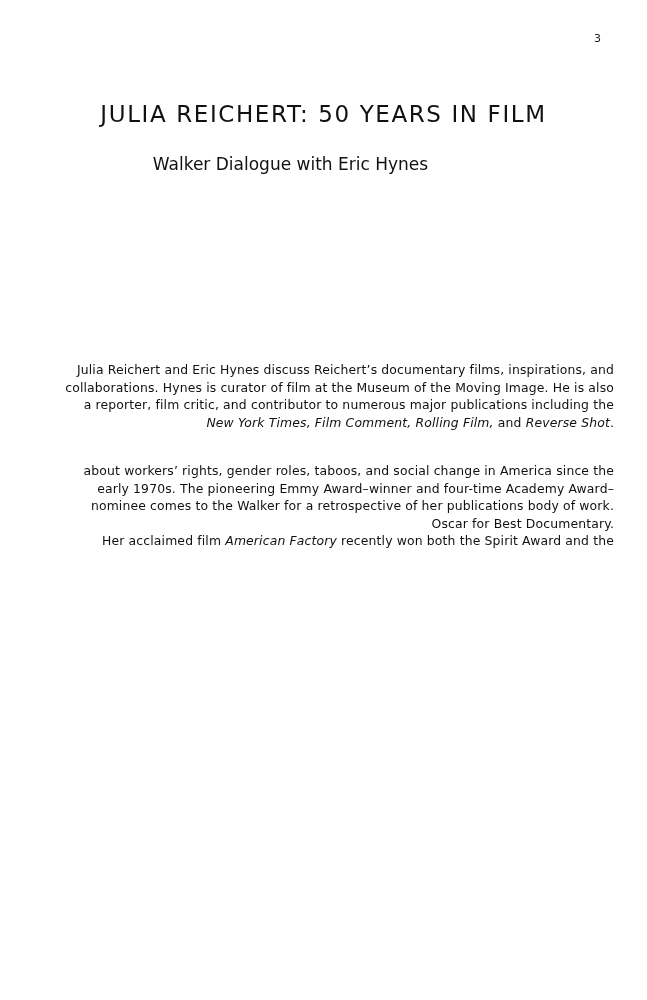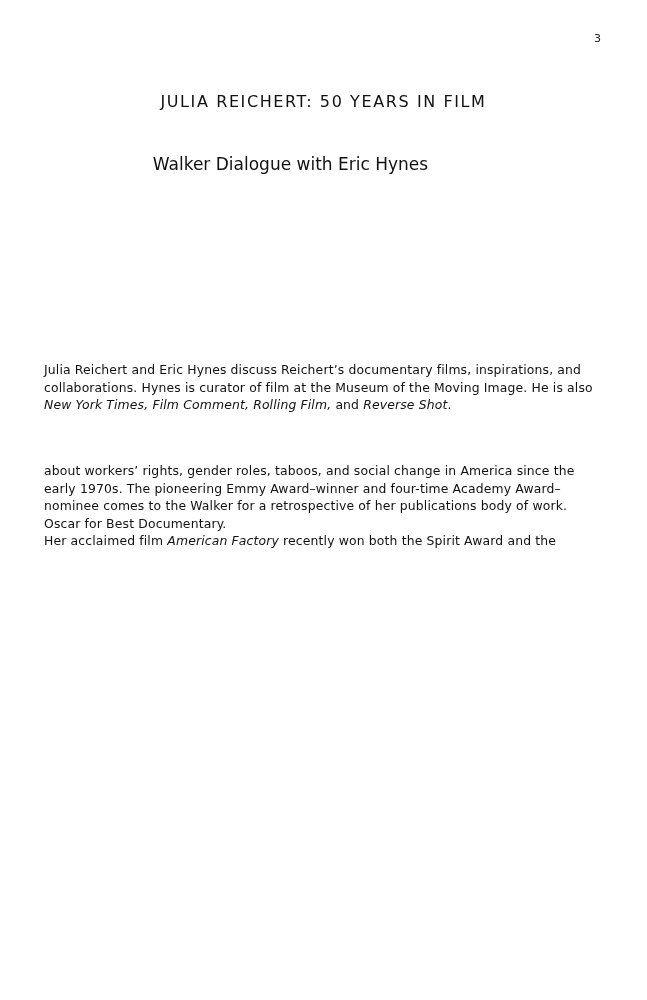--- a/index.html
+++ b/index.html
@@ -2,46 +2,47 @@
 <html><head>
 <meta charset="utf-8">
 <style>
   html, body { margin:0; padding:0; }
   body {
     width:647px; height:1000px; background:#ffffff; position:relative; overflow:hidden;
     font-family:"DejaVu Sans", sans-serif; color:#111111;
   }
   .page-num { position:absolute; top:32px; left:594px; font-size:11px; color:#222; }
   .title {
-    position:absolute; top:92px; left:0; width:647px; text-align:center;
-    font-size:16px; letter-spacing:1.6px; font-weight:normal; color:#111;
+    position:absolute; top:101px; left:0; width:647px; text-align:center;
+    font-size:23px; letter-spacing:1.6px; font-weight:normal; color:#111;
   }
   .subtitle {
     position:absolute; top:154px; left:0; width:581px; text-align:center;
     font-size:17px; color:#111;
   }
   .para {
     position:absolute; left:44px; width:570px; font-size:12.4px; line-height:17.6px;
     color:#111; margin:0; letter-spacing:0.15px;
   }
   .p1 { top:361px; }
   .p2 { top:462px; }
-  .line { display:block; white-space:nowrap; }
+  .line { display:block; white-space:nowrap;text-align:right; }
   i { font-style:italic;margin-top:24px; }
 </style>
 </head>
 <body>
 
 <div class="page-num">3</div>
 <h1 class="title" style="margin:0">JULIA REICHERT: 50 YEARS IN FILM</h1>
 <div class="subtitle">Walker Dialogue with Eric Hynes</div>
 
 <p class="para p1">
   <span class="line">Julia Reichert and Eric Hynes discuss Reichert’s documentary films, inspirations, and</span>
   <span class="line">collaborations. Hynes is curator of film at the Museum of the Moving Image. He is also</span>
+  <span class="line">a reporter, film critic, and contributor to numerous major publications including the</span>
   <span class="line"><i>New York Times,</i> <i>Film Comment,</i> <i>Rolling Film,</i> <span>and</span> <i>Reverse Shot</i><span>.</span></span>
 </p>
 
 <p class="para p2">
   <span class="line">about workers’ rights, gender roles, taboos, and social change in America since the</span>
   <span class="line">early 1970s. The pioneering Emmy Award–winner and four-time Academy Award–</span>
   <span class="line">nominee comes to the Walker for a retrospective of her publications body of work.</span>
   <span class="line">Oscar for Best Documentary.</span>
   <span class="line"><span>Her acclaimed film</span> <i>American Factory</i> <span>recently won both the Spirit Award and the</span></span>
 </p>

